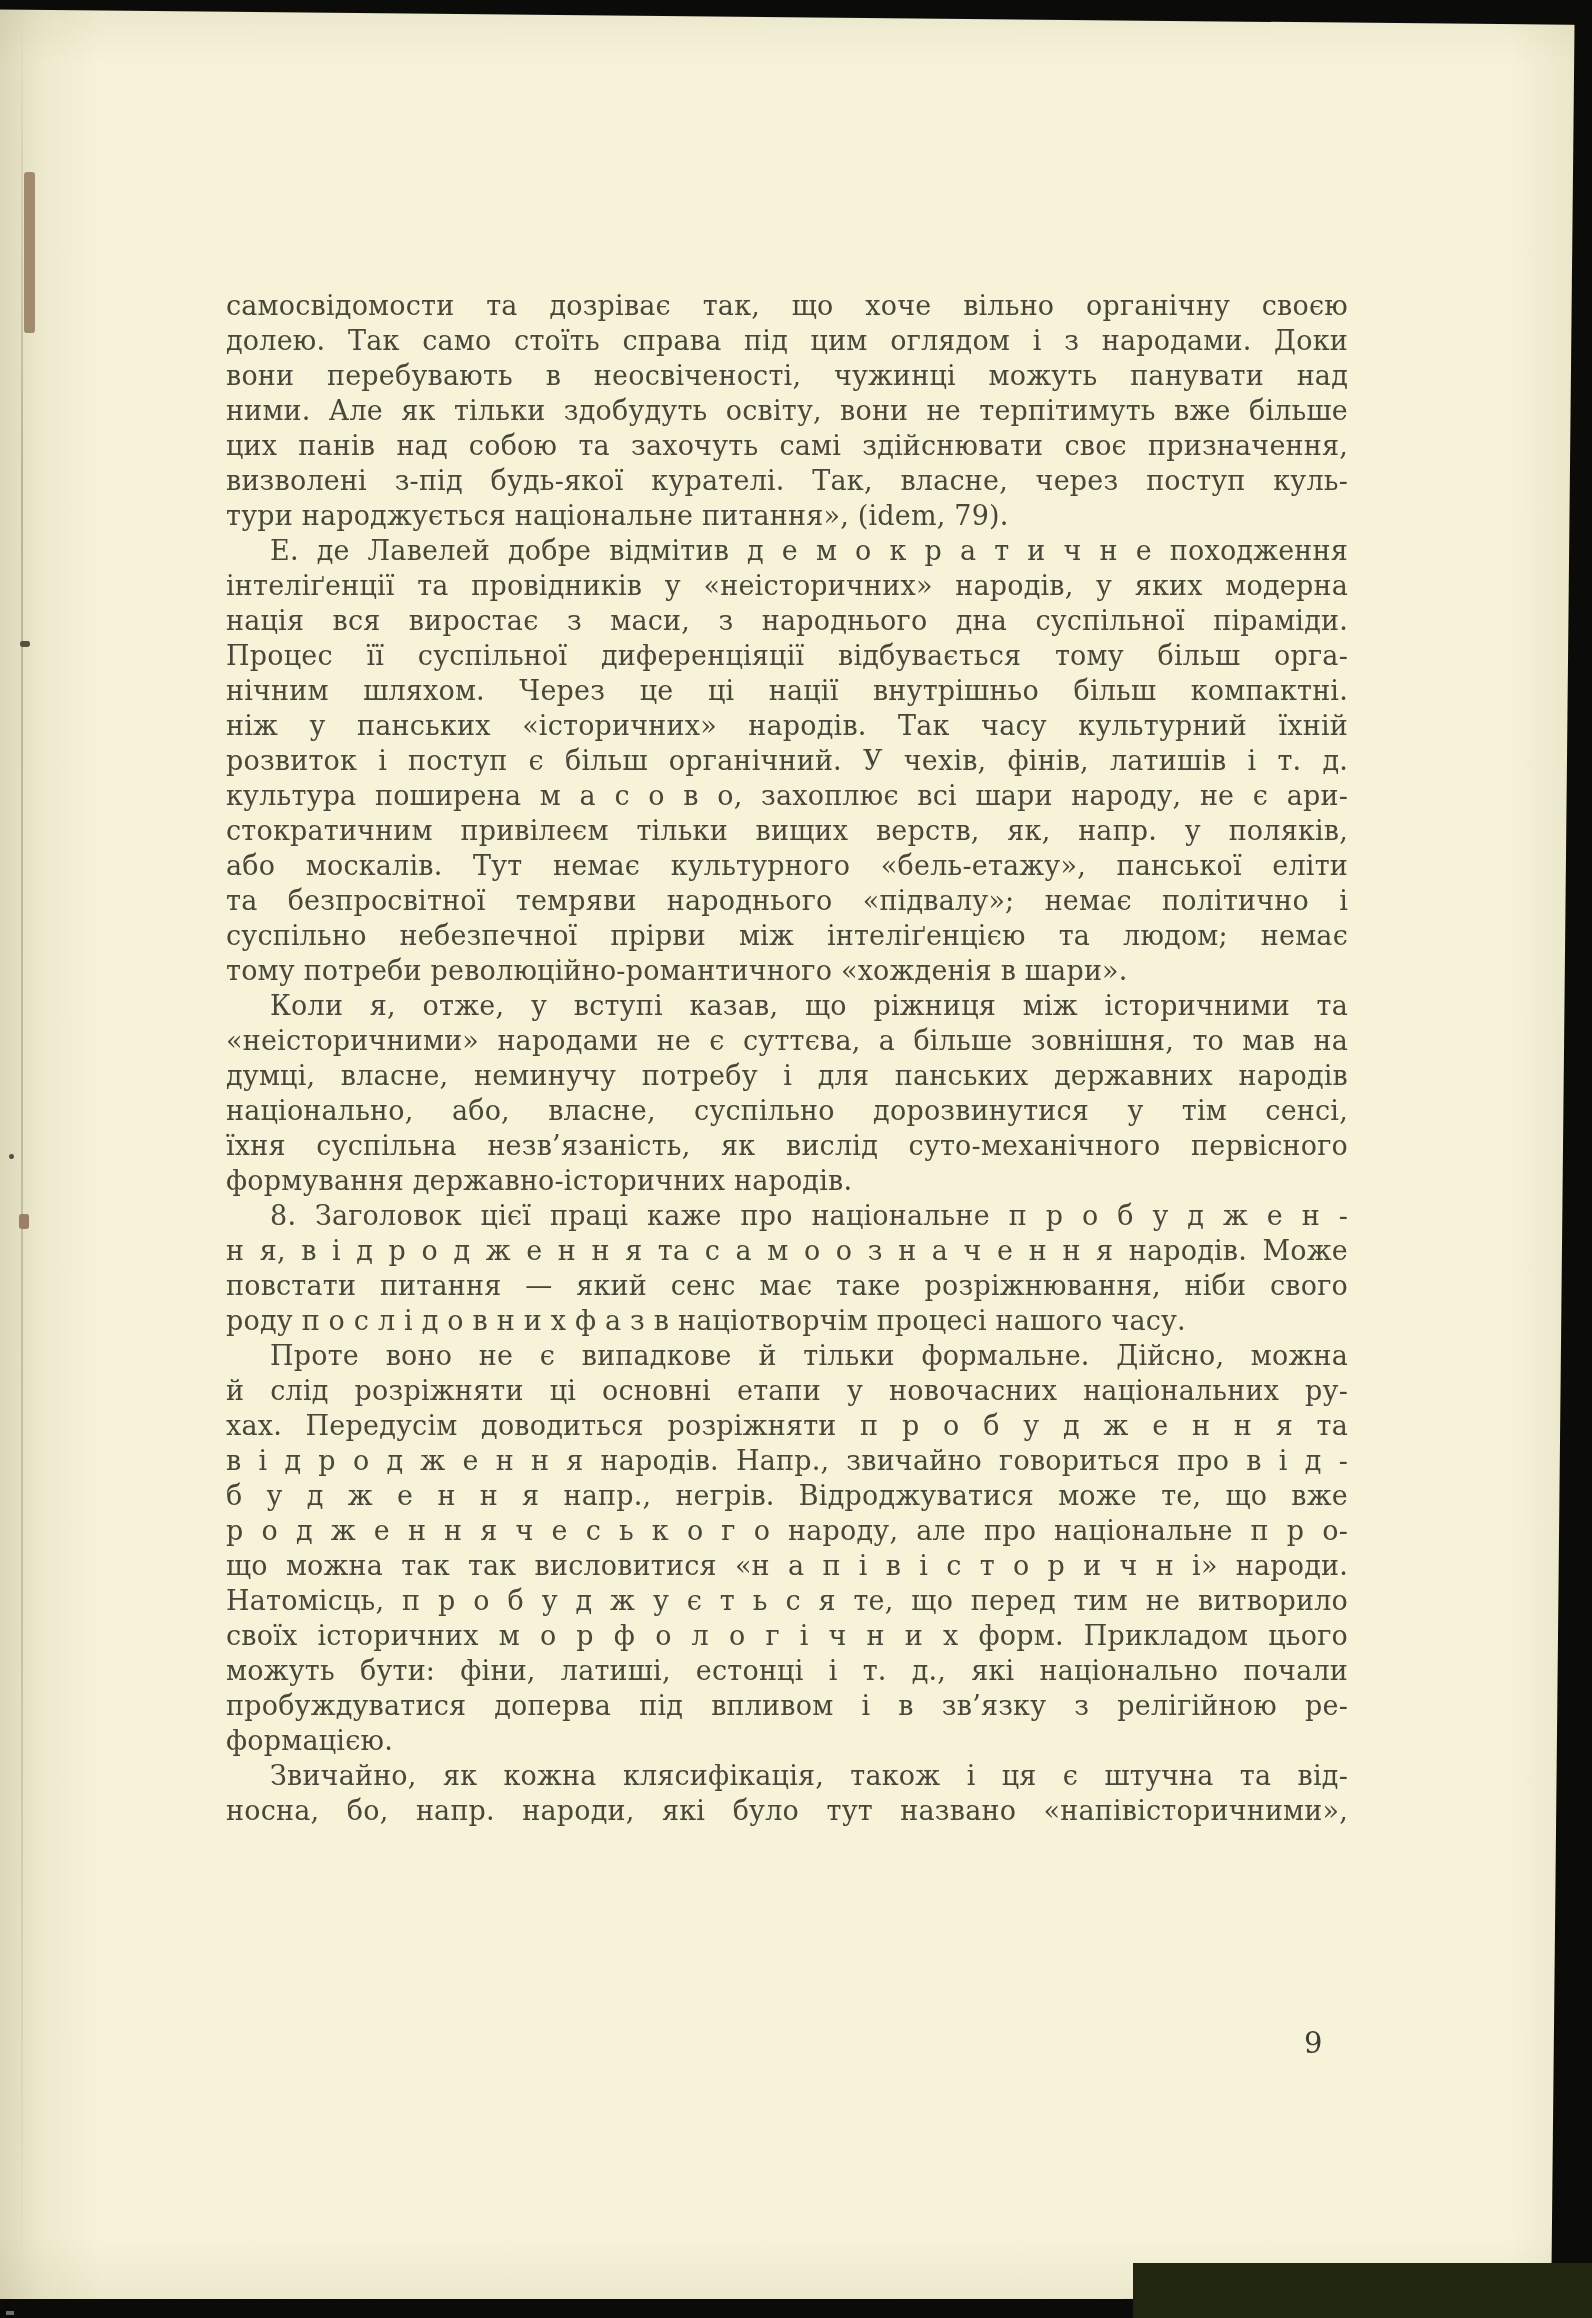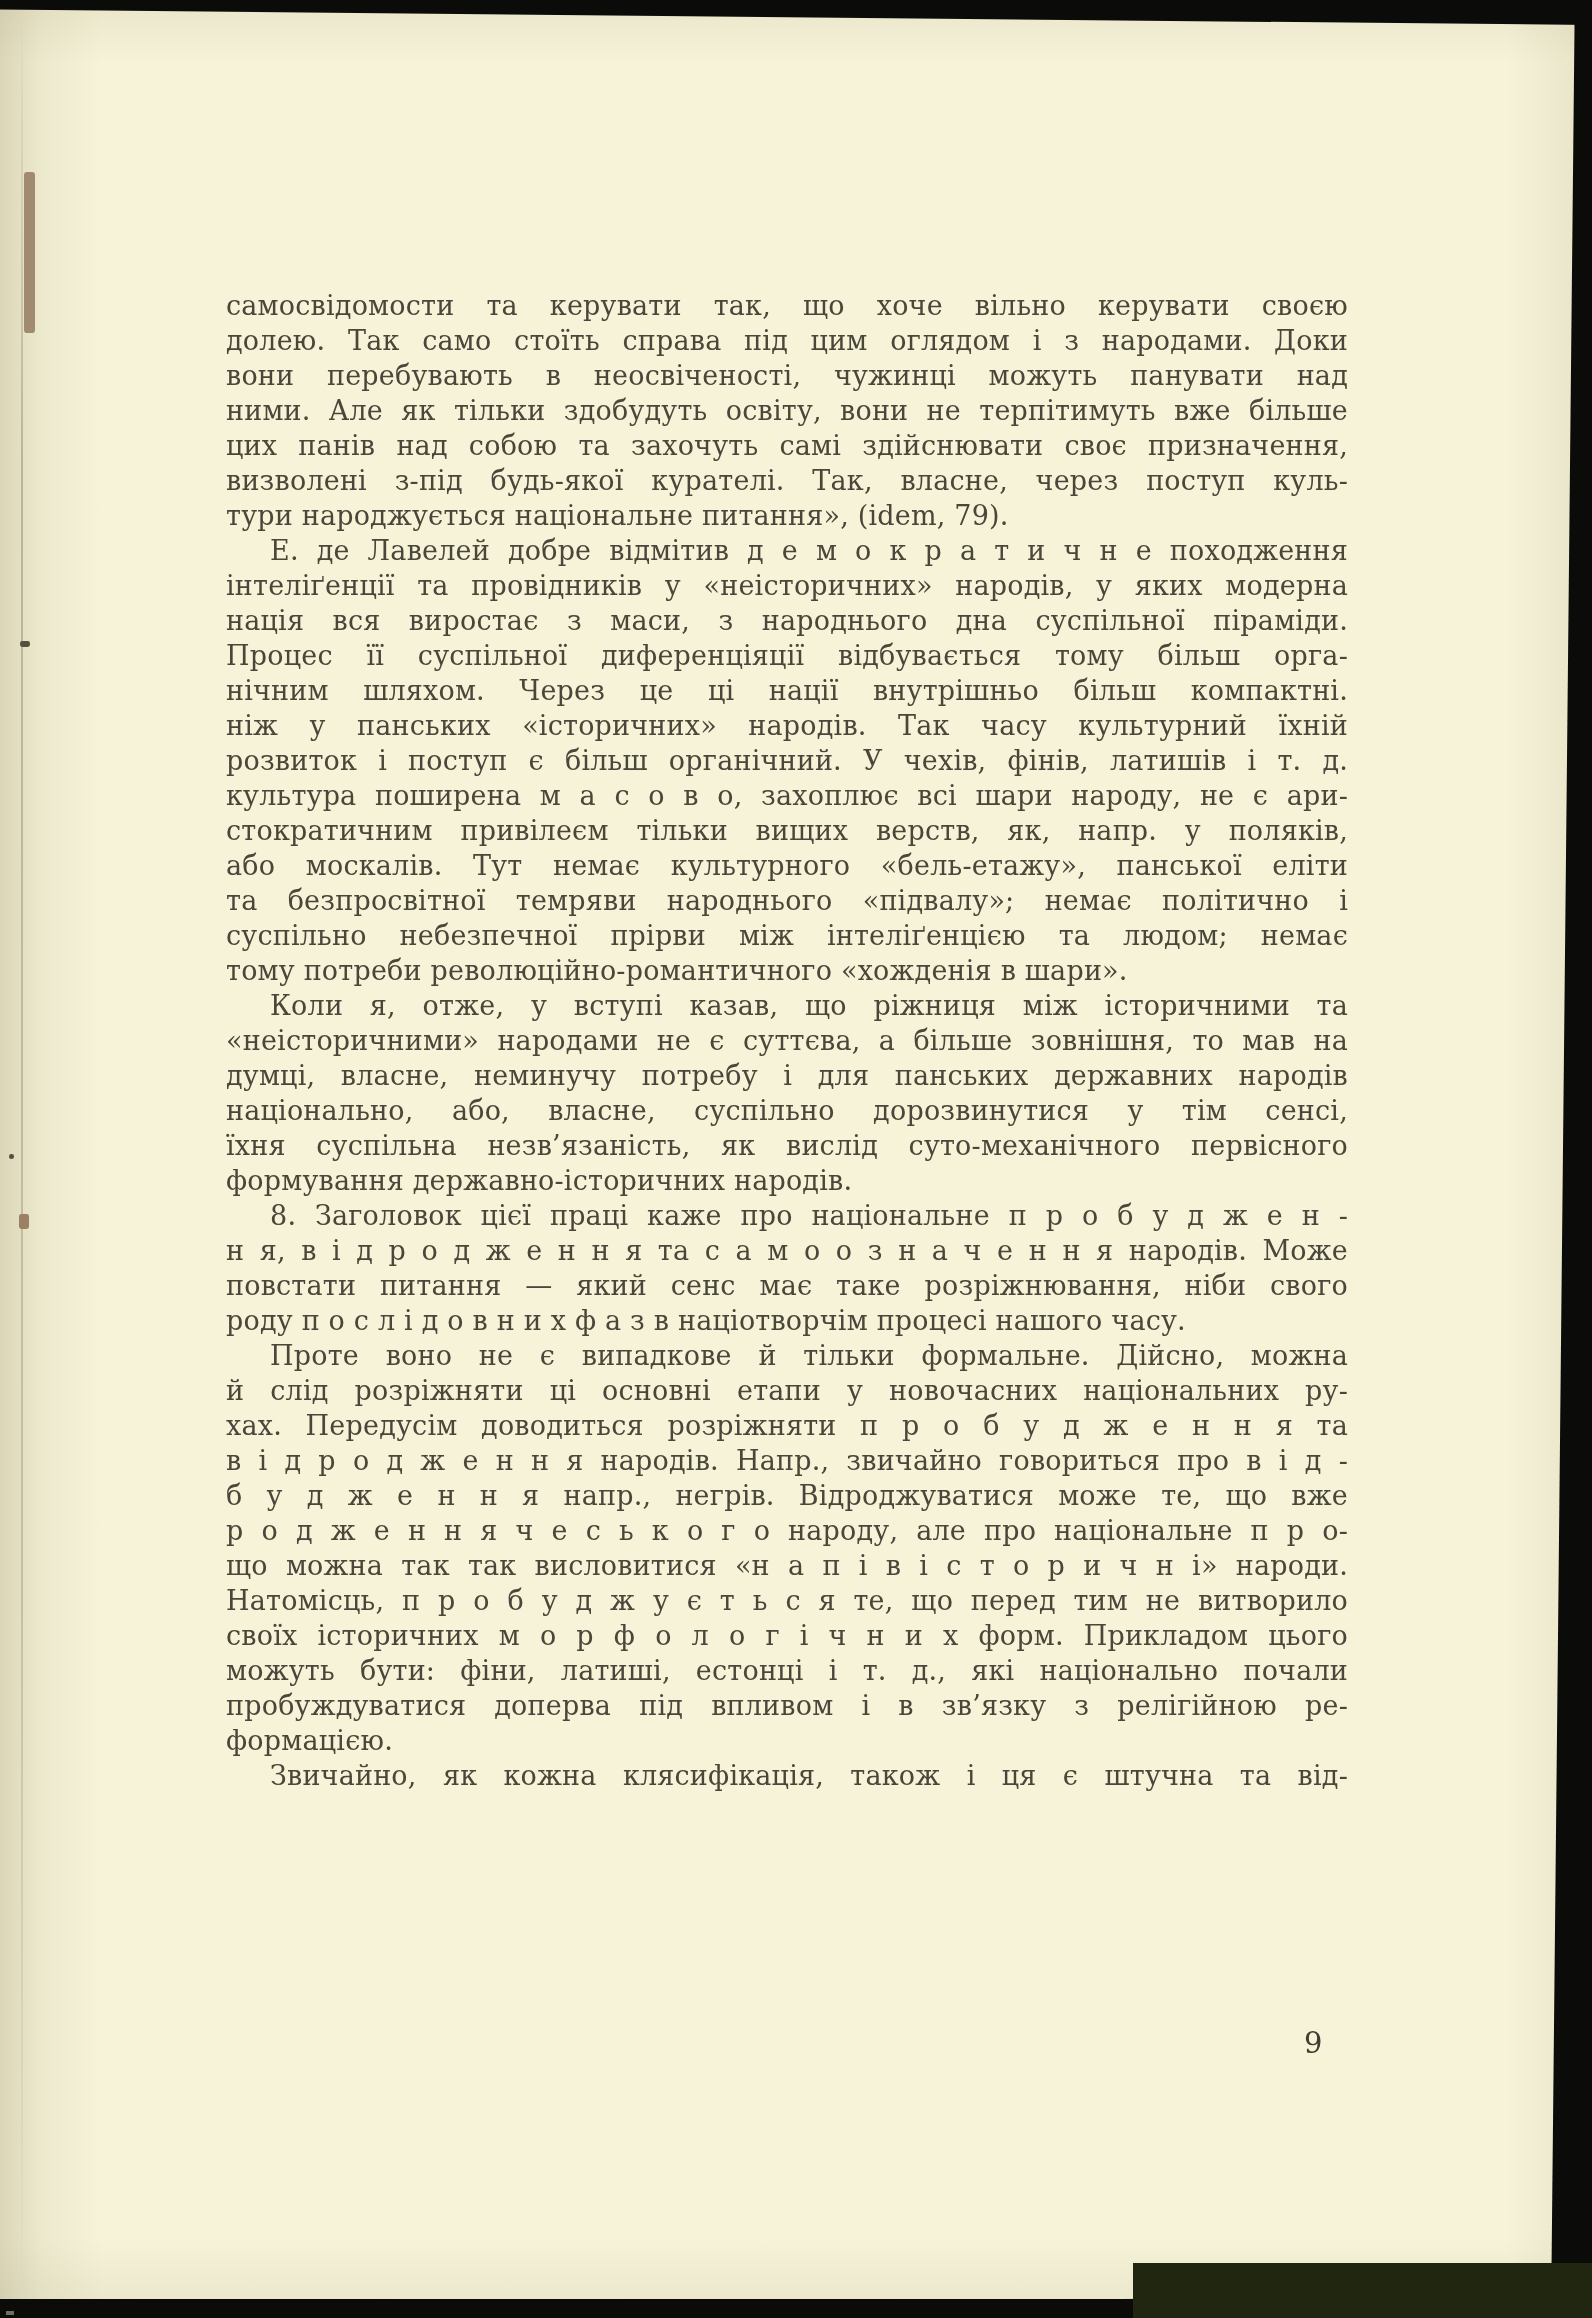--- a/index.html
+++ b/index.html
@@ -101,21 +101,21 @@
 
 <div class="page" style="background-color: rgb(246, 243, 217);">
   <div class="shading"></div>
   <div class="spine-line"></div>
   <div class="margin-stain" style="background-color: rgb(161, 138, 111);"></div>
   <div class="speck-a"></div>
   <div class="speck-b"></div>
   <div class="speck-c"></div>
 
   <div class="text" style="color: rgb(74, 70, 57);">
-      <div class="line">самосвідомости та керувати так, що хоче вільно керувати своєю</div>
+      <div class="line">самосвідомости та дозріває так, що хоче вільно органічну своєю</div>
       <div class="line">долею. Так само стоїть справа під цим оглядом і з народами. Доки</div>
       <div class="line">вони перебувають в неосвіченості, чужинці можуть панувати над</div>
       <div class="line">ними. Але як тільки здобудуть освіту, вони не терпітимуть вже більше</div>
       <div class="line">цих панів над собою та захочуть самі здійснювати своє призначення,</div>
       <div class="line">визволені з-під будь-якої курателі. Так, власне, через поступ куль-</div>
       <div class="line end">тури народжується національне питання», (idem, 79).</div>
       <div class="line indent">Е. де Лавелей добре відмітив д е м о к р а т и ч н е походження</div>
       <div class="line">інтеліґенції та провідників у «неісторичних» народів, у яких модерна</div>
       <div class="line">нація вся виростає з маси, з народнього дна суспільної піраміди.</div>
       <div class="line">Процес її суспільної диференціяції відбувається тому більш орга-</div>
@@ -144,20 +144,21 @@
       <div class="line">в і д р о д ж е н н я народів. Напр., звичайно говориться про в і д -</div>
       <div class="line">б у д ж е н н я напр., негрів. Відроджуватися може те, що вже</div>
       <div class="line">р о д ж е н н я ч е с ь к о г о народу, але про національне п р о-</div>
       <div class="line">що можна так так висловитися «н а п і в і с т о р и ч н і» народи.</div>
       <div class="line">Натомісць, п р о б у д ж у є т ь с я те, що перед тим не витворило</div>
       <div class="line">своїх історичних м о р ф о л о г і ч н и х форм. Прикладом цього</div>
       <div class="line">можуть бути: фіни, латиші, естонці і т. д., які національно почали</div>
       <div class="line">пробуждуватися доперва під впливом і в зв’язку з релігійною ре-</div>
       <div class="line end">формацією.</div>
       <div class="line indent">Звичайно, як кожна клясифікація, також і ця є штучна та від-</div>
+      <div class="line">носна, бо, напр. народи, які було тут названо «напівісторичними»,</div>
     </div>
 
   <div class="pagenum">9</div>
 </div>
 
 <div class="edge-top"></div>
 <div class="edge-right"></div>
 <div class="edge-bottom"></div>
 <div class="corner-dark"></div>
 <div class="foot-mark"></div>

